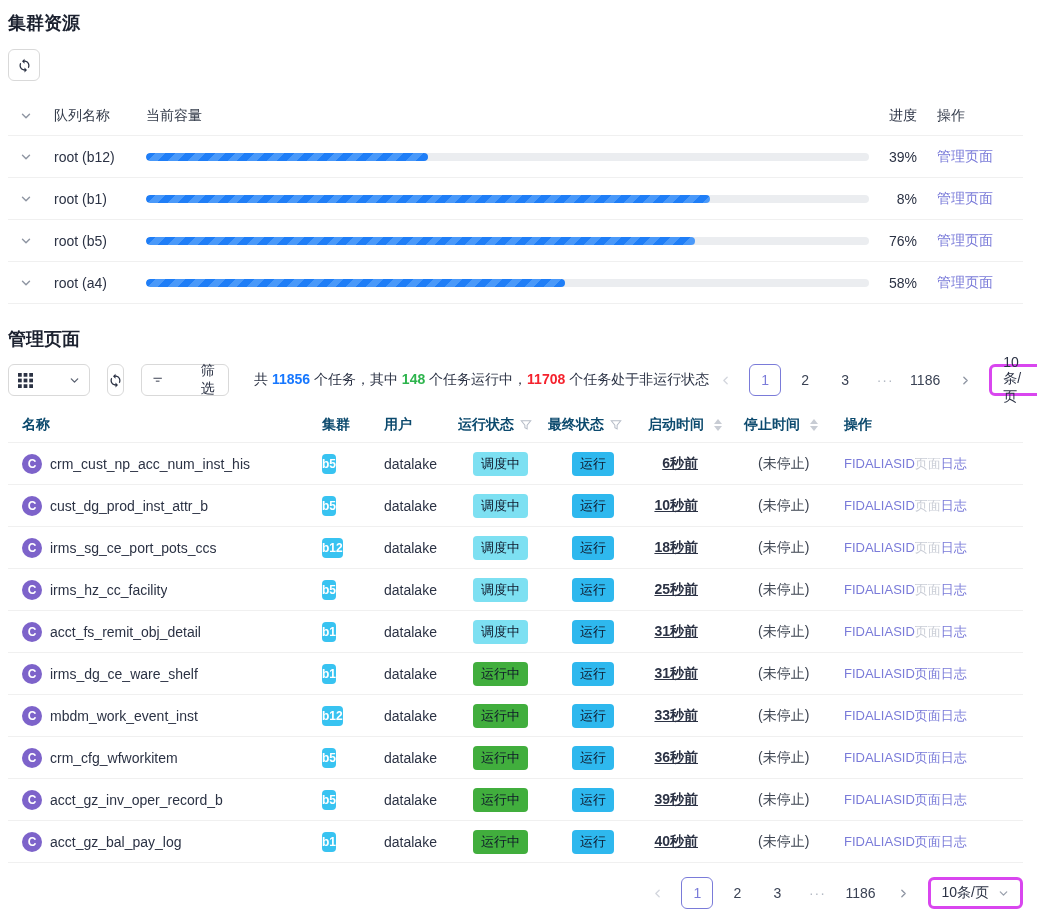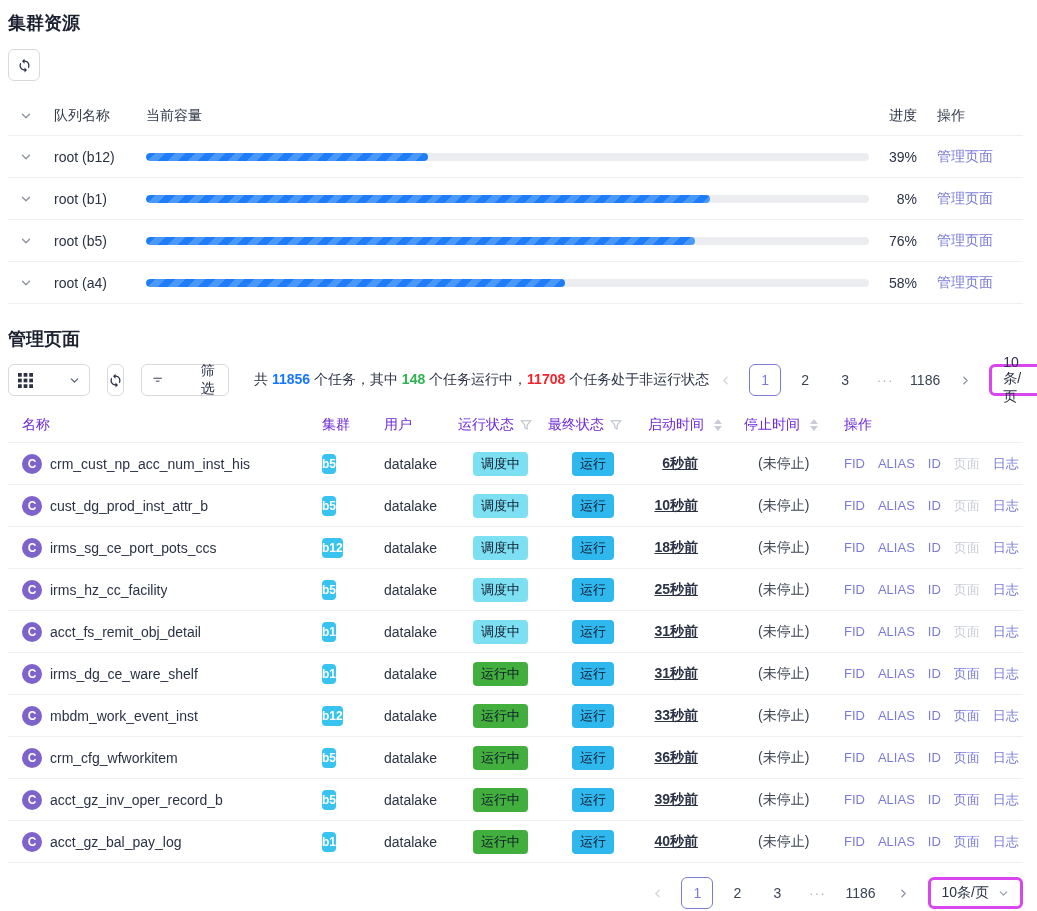--- a/index.html
+++ b/index.html
@@ -46,38 +46,38 @@
   .pg-next{color:#8f96a3;}
   .pg-ellipsis{color:#b4bac4;letter-spacing:1px;}
   .pg-select{height:32px;box-sizing:border-box;border:3px solid #d946ef;border-radius:6px;display:flex;
              align-items:center;gap:9px;padding:0 11px;cursor:pointer;color:#2b3244;background:#fff;}
   .pg-select .chev{color:#9aa1ad;}
 
   
   .task-table{margin-top:12px;}
   .t-head,.t-row{display:grid;grid-template-columns:300px 62px 74px 90px 100px 96px 100px 1fr;
                  align-items:center;padding-left:14px;border-bottom:1px solid #f0f0f0;}
-  .t-head{height:34px;font-weight:400;color:#6d28d9;}
+  .t-head{height:34px;font-weight:700;color:#0c4a6e;}
   .t-row{height:41px;}
   .head-cell{display:flex;align-items:center;gap:6px;}
   .cell-name{display:flex;align-items:center;gap:8px;min-width:0;}
   .cell-name .nm{overflow:hidden;text-overflow:ellipsis;white-space:nowrap;}
   .avatar{width:20px;height:20px;border-radius:50%;background:#7d63ca;color:#fff;font-size:12px;font-weight:700;
           display:flex;align-items:center;justify-content:center;flex:none;}
   .tag-cluster{background:#38c3f1;color:#fff;font-weight:700;font-size:12px;padding:3px 0;border-radius:4px;
                display:inline-block;justify-self:start;}
   .status-badge{color:#0f172a;font-size:13px;padding:3px 8px;border-radius:4px;display:inline-block;justify-self:start;}
   [data-state="scheduling"].status-badge{background:#7de0f2;}
   [data-state="running"].status-badge{background:#41ae3d;}
   .badge-final{background:#2eb8ee;}
   .cell-run{padding-left:15px;}
   .cell-final{padding-left:24px;}
   .cell-start{text-align:right;padding-right:46px;font-weight:700;text-decoration:underline;}
   .cell-stop{padding-left:14px;color:#3c4350;}
-  .cell-ops{display:flex;gap:13px;font-size:13px;align-items:center;}
+  .cell-ops{display:flex;font-size:13px;align-items:center;}
   .cell-ops .link[data-enabled="false"]{color:#c9cdd6;cursor:default;pointer-events:none;}
 
   .sorter{display:inline-flex;flex-direction:column;gap:2px;margin-left:4px;cursor:pointer;}
   .sorter i{display:block;width:0;height:0;border-left:4px solid transparent;border-right:4px solid transparent;}
   .sorter .up{border-bottom:5px solid #c8ccd4;}
   .sorter .down{border-top:5px solid #c8ccd4;}
 
   .bottom-bar{display:flex;margin-top:14px;align-items:center;}
 </style>
 </head>

